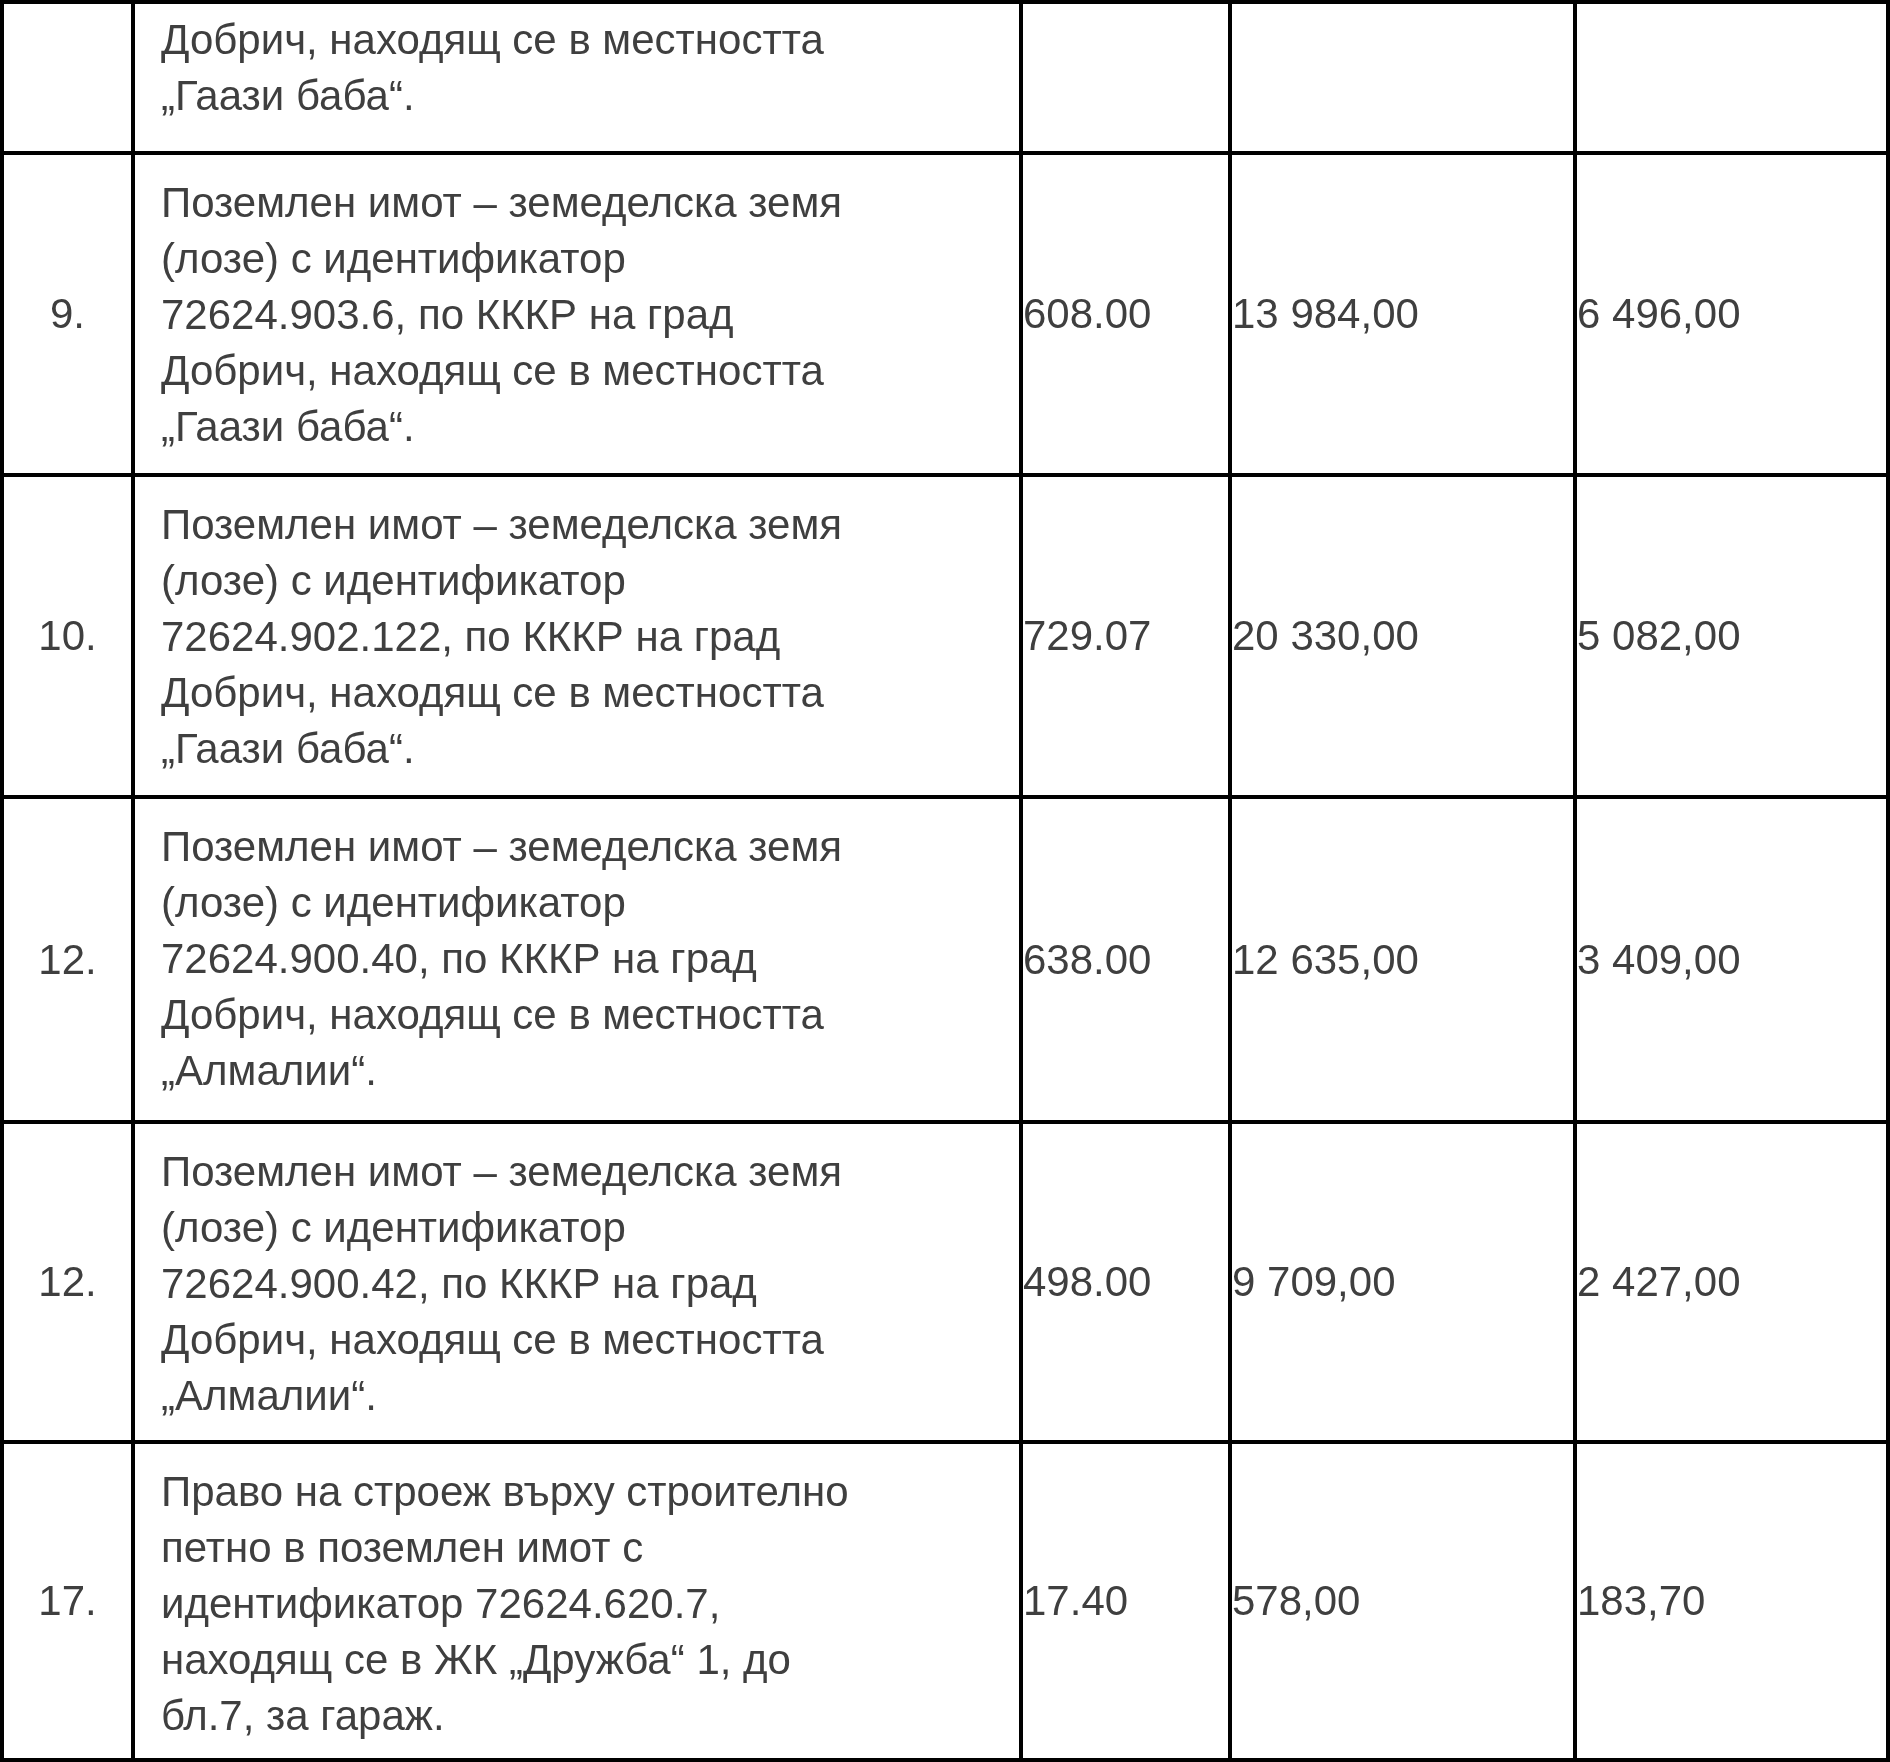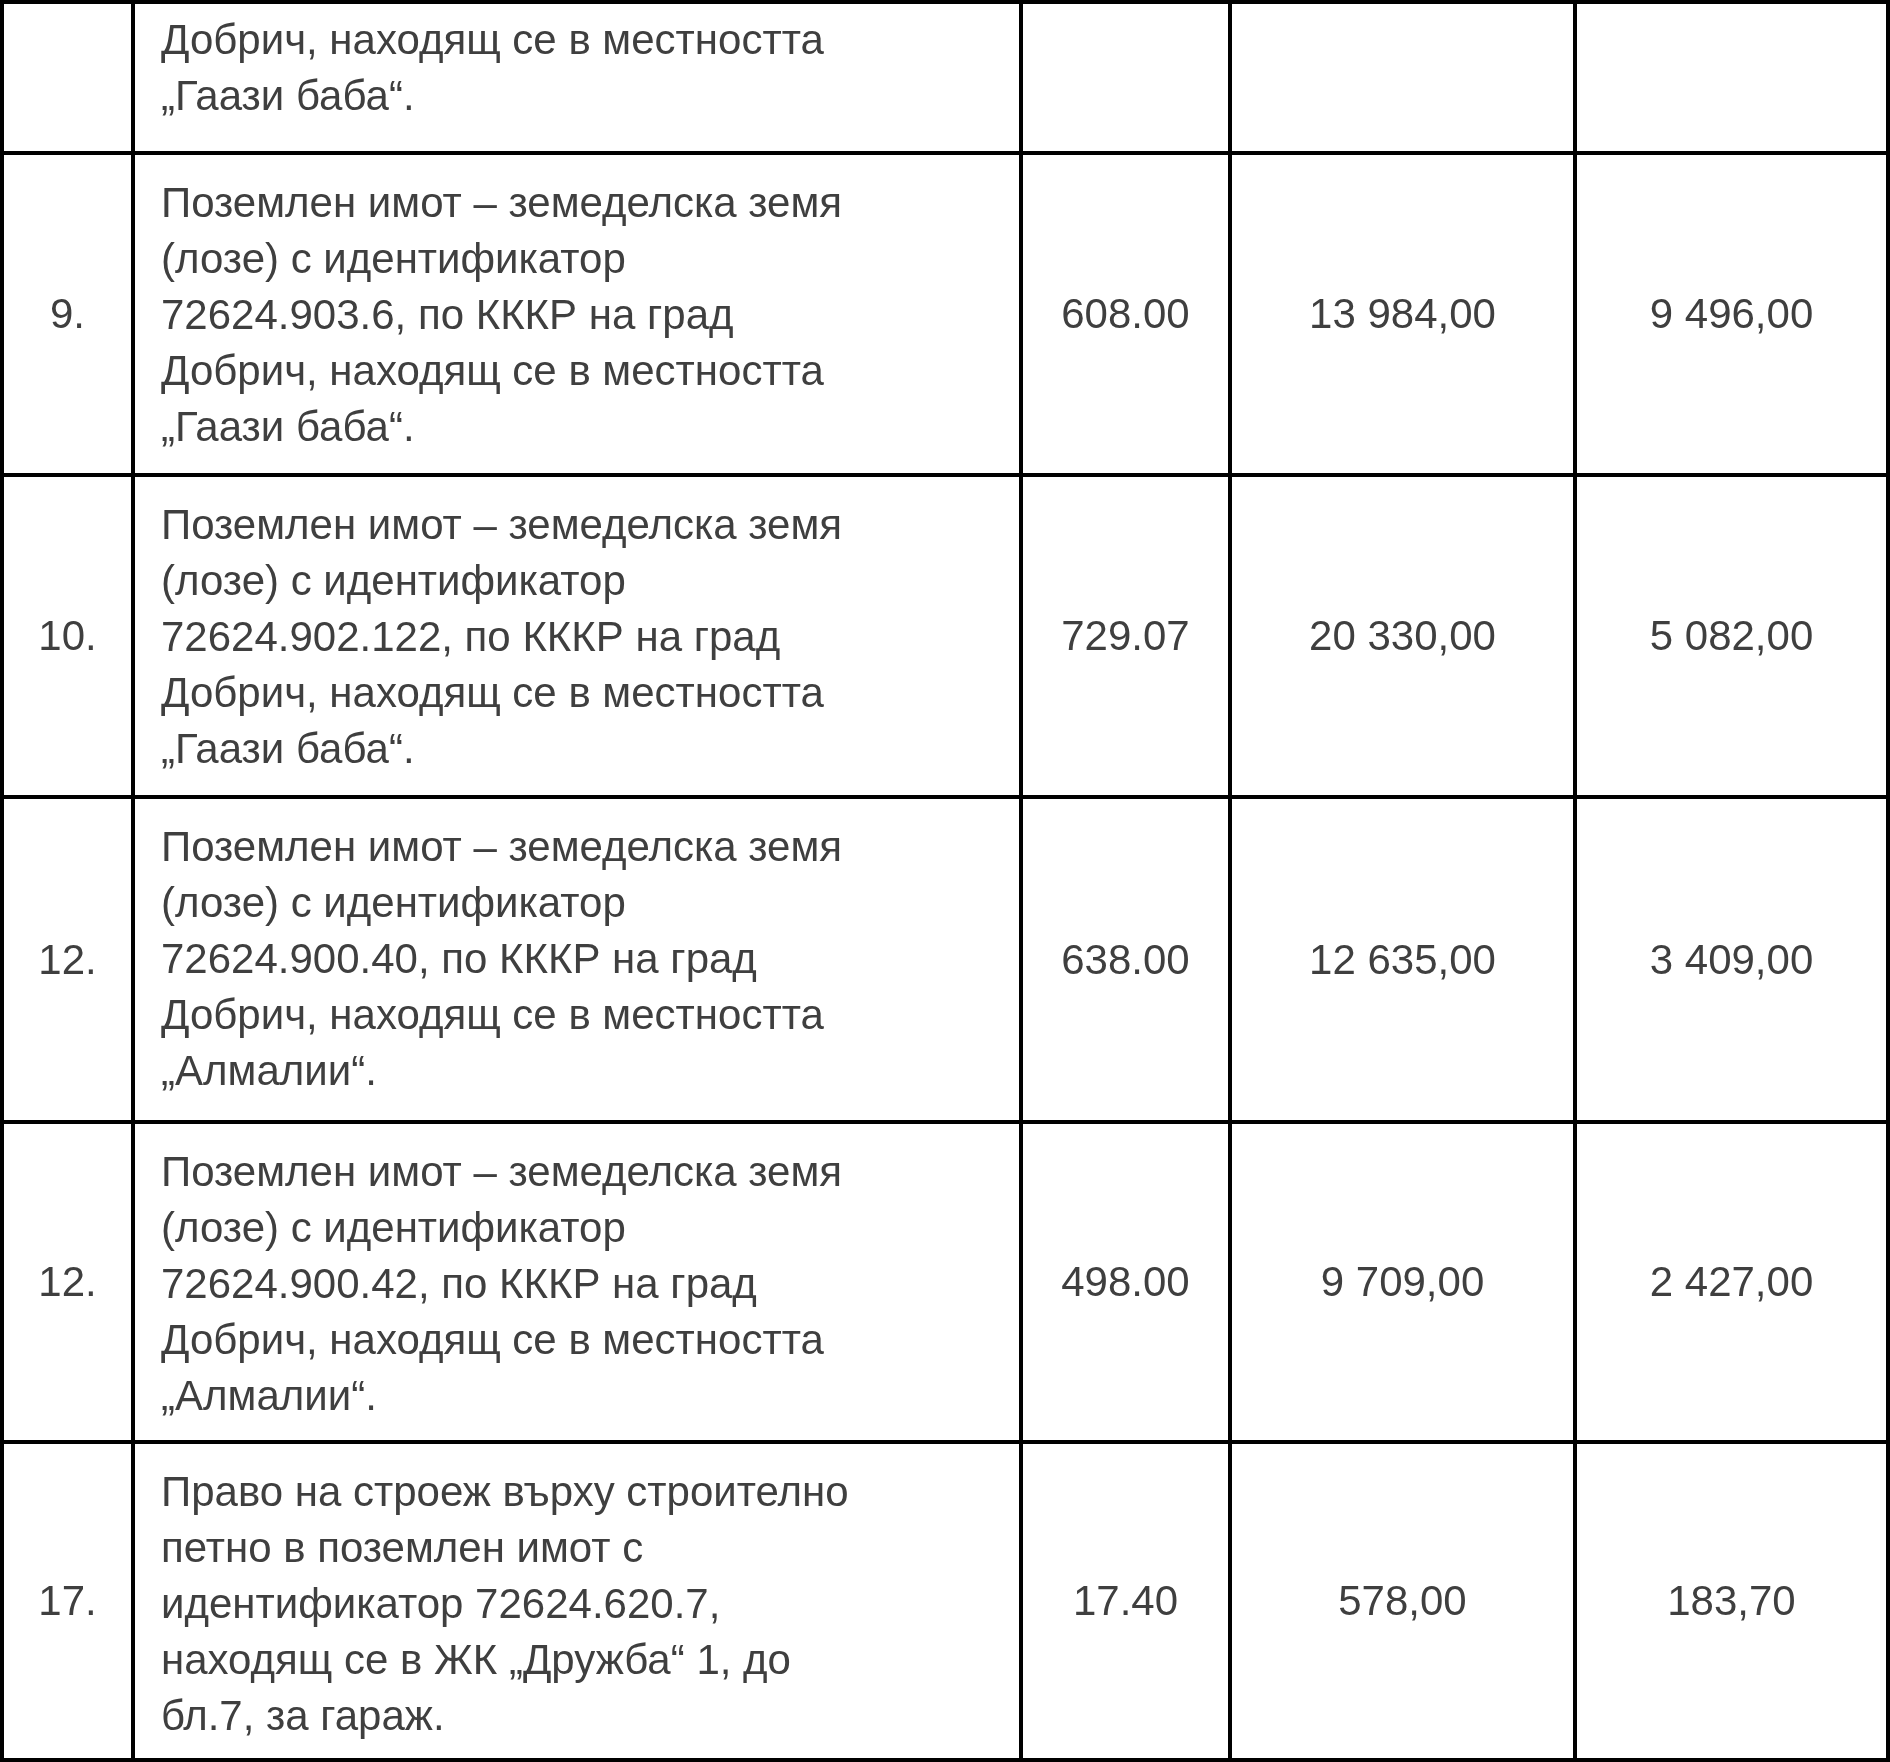--- a/index.html
+++ b/index.html
@@ -36,21 +36,20 @@
     vertical-align: middle;
     padding: 0;
   }
   td.desc-cell {
     text-align: left;
     vertical-align: top;
     padding: 20px 8px 0 26px;
     white-space: pre-line;    
   }
   td.val-cell {
-    text-align: center;
     vertical-align: middle;
     padding: 0;
   }
 </style>
 </head>
 <body>
 
 <div class="page">
   <table class="prop-table">
     <colgroup>
@@ -73,21 +72,21 @@
 
     <tr style="height:318px">
       <td class="num-cell">9.</td>
       <td class="desc-cell">Поземлен имот – земеделска земя
 (лозе) с идентификатор
 72624.903.6, по КККР на град
 Добрич, находящ се в местността
 „Гаази баба“.</td>
       <td class="val-cell">608.00</td>
       <td class="val-cell">13 984,00</td>
-      <td class="val-cell">9 496,00</td>
+      <td class="val-cell">6 496,00</td>
     </tr>
 
     <tr style="height:318px">
       <td class="num-cell">10.</td>
       <td class="desc-cell">Поземлен имот – земеделска земя
 (лозе) с идентификатор
 72624.902.122, по КККР на град
 Добрич, находящ се в местността
 „Гаази баба“.</td>
       <td class="val-cell">729.07</td>

